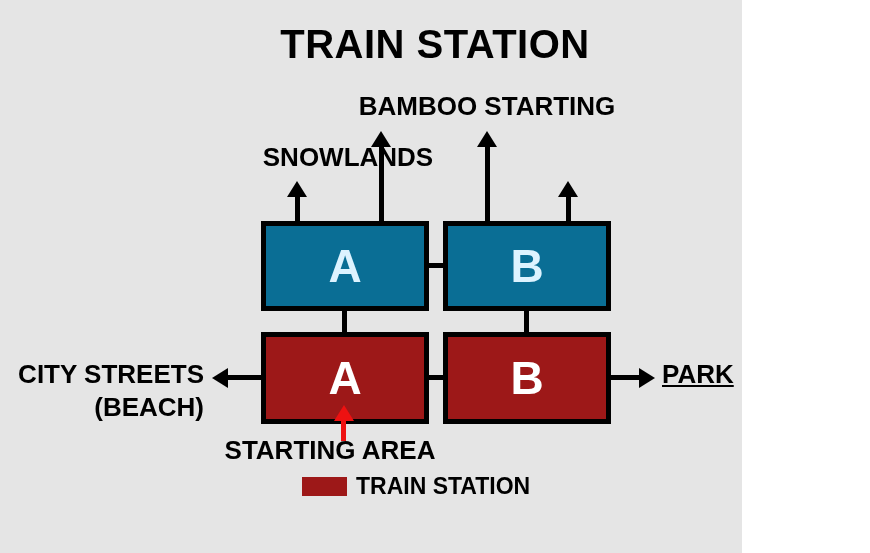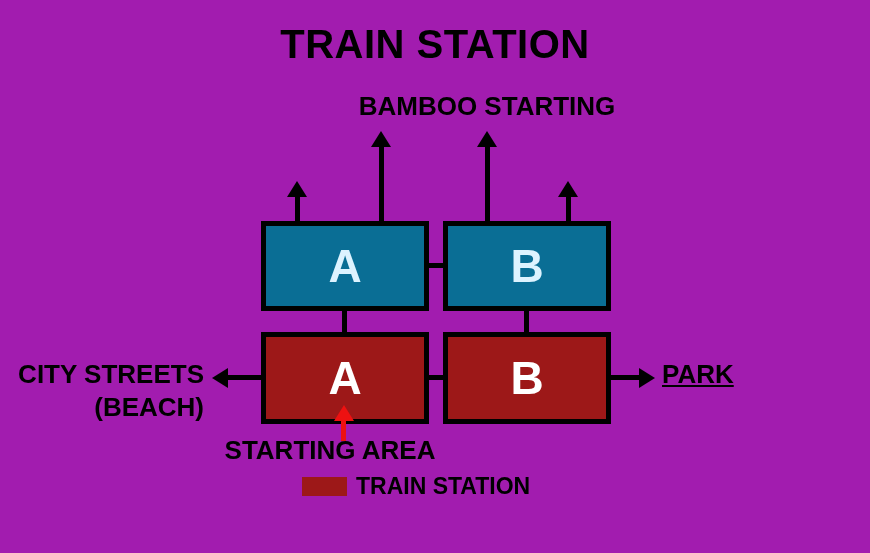--- a/index.html
+++ b/index.html
@@ -5,23 +5,23 @@
   html, body {
     margin: 0;
     padding: 0;
     background: #ffffff;
   }
   body {
     font-family: "Liberation Sans", sans-serif;
   }
   #stage {
     position: relative;
-    width: 870px;
+    width: 742px;
     height: 553px;
-    background: #a21caf;
+    background: #e5e5e5;
     overflow: hidden;
   }
 
   
   .title {
     position: absolute;
     left: 0;
     top: 22px;
     width: 870px;
     text-align: center;
@@ -118,20 +118,21 @@
     white-space: nowrap;
   }
 </style>
 </head>
 <body>
 
 <div id="stage">
 
   <div class="title">TRAIN STATION</div>
 
+  <div class="lbl center" style="left:208px; top:143px; width:280px;">SNOWLANDS</div>
 
 
   <div class="lbl center" style="left:347px; top:92px; width:280px;">BAMBOO STARTING</div>
 
 
   <div class="vline" style="left:295px; top:196px; width:5px; height:28px;"></div>
   <div class="arrow-up" style="left:287px; top:181px;"></div>
 
   <div class="vline" style="left:379px; top:147px; width:5px; height:77px;"></div>
   <div class="arrow-up" style="left:371px; top:131px;"></div>

